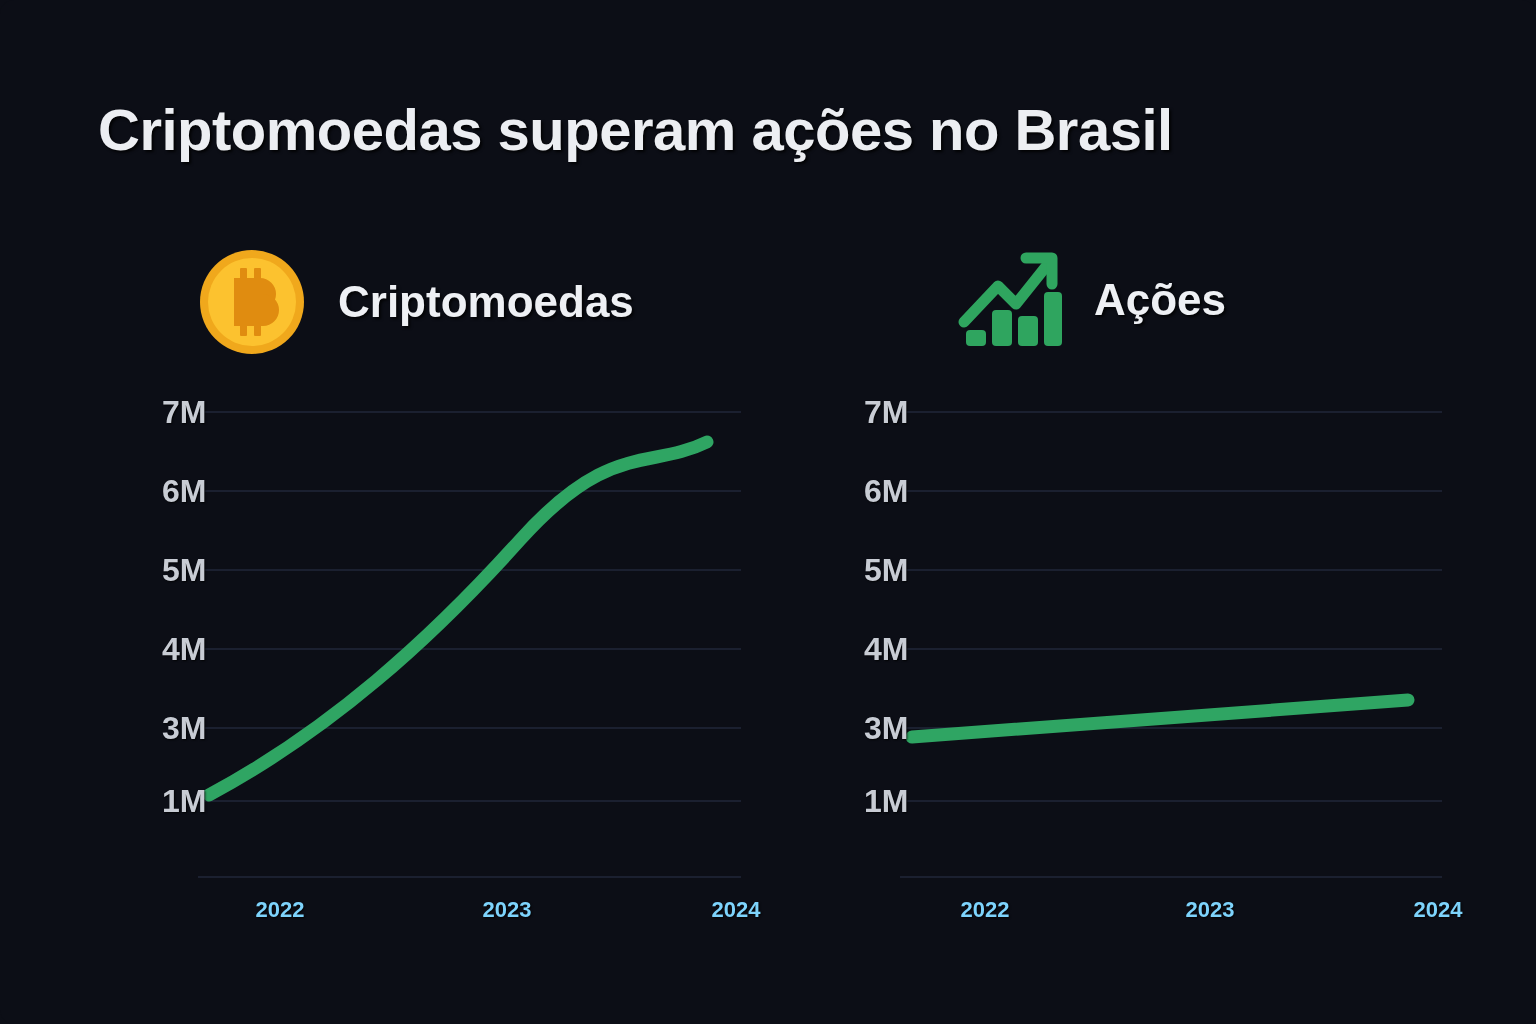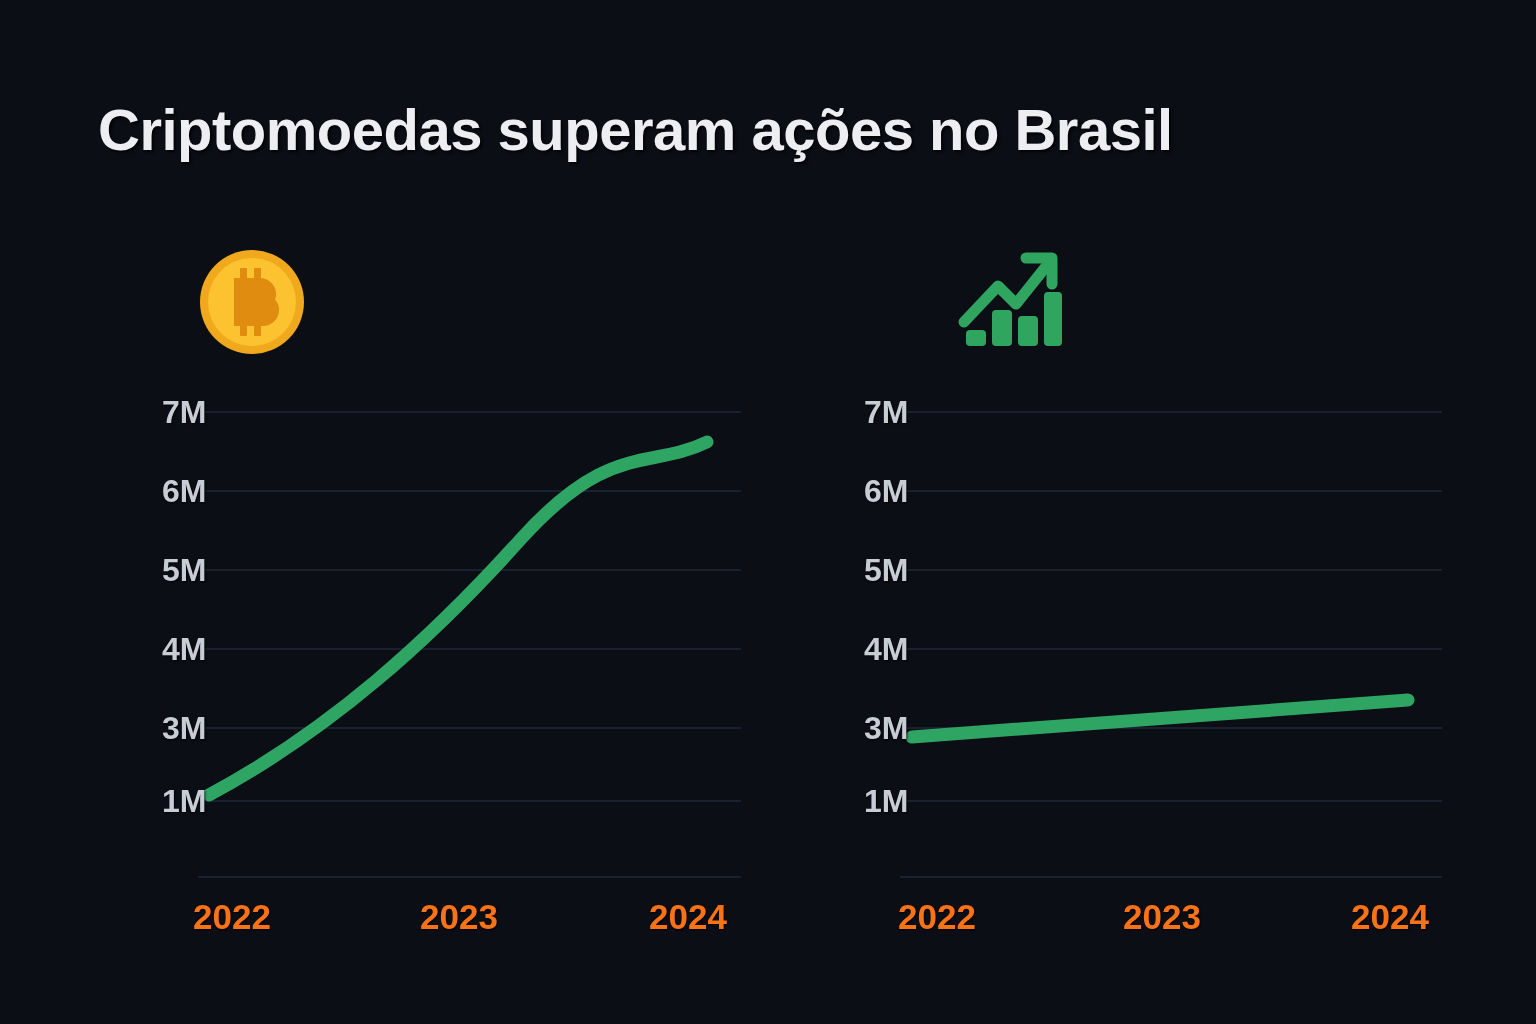--- a/index.html
+++ b/index.html
@@ -62,25 +62,26 @@
     font-size:32px;
     font-weight:bold;
     color:#c8ccd4;
     text-shadow:1px 1px 2px rgba(0,0,0,0.8);
     white-space:nowrap;
     margin-left:44px;
   }
   .xlabel {
     position:absolute;
     transform:translateX(-50%);
-    font-size:35px;
+    font-size:22px;
     font-weight:bold;
-    color:#f97316;
+    color:#7dd3fc;
     text-shadow:1px 1px 2px rgba(0,0,0,0.8);
     white-space:nowrap;
+    margin-left:48px;
   }
   .plot-svg { position:absolute; left:0; top:0; }
 </style>
 </head>
 <body>
 
 <div class="page">
 
   <div class="title">Criptomoedas superam ações no Brasil</div>
 
@@ -94,20 +95,21 @@
             <circle cx="54" cy="54" r="52" fill="#f0a81c"></circle>
             <circle cx="54" cy="54" r="44" fill="#fcc22f"></circle>
             <g fill="#e08c10">
               <rect x="42" y="20" width="7" height="68" rx="1"></rect>
               <rect x="56" y="20" width="7" height="68" rx="1"></rect>
               <path d="M36 30 h26 a16 16 0 0 1 0 32 h-26 z M46 39 h15 a7 7 0 0 1 0 14 h-15 z"></path>
               <path d="M36 46 h29 a16 16 0 0 1 0 32 h-29 z M46 55 h18 a7 7 0 0 1 0 14 h-18 z"></path>
             </g>
           </svg>
         </div>
+        <div class="legend-label">Criptomoedas</div>
       </div>
 
       <div class="chart left">
         <svg class="plot-svg" width="768" height="1024">
 
           <g stroke="#1b2030" stroke-width="2">
             <line x1="198" y1="412" x2="741" y2="412"></line>
             <line x1="198" y1="491" x2="741" y2="491"></line>
             <line x1="198" y1="570" x2="741" y2="570"></line>
             <line x1="198" y1="649" x2="741" y2="649"></line>
@@ -143,20 +145,21 @@
             <g fill="#2fa55f">
               <rect x="8" y="82" width="20" height="16" rx="4"></rect>
               <rect x="34" y="62" width="20" height="36" rx="4"></rect>
               <rect x="60" y="68" width="20" height="30" rx="4"></rect>
               <rect x="86" y="44" width="18" height="54" rx="4"></rect>
             </g>
             <path d="M6 74 L40 38 L58 56 L90 16" fill="none" stroke="#2fa55f" stroke-width="11" stroke-linecap="round" stroke-linejoin="round"></path>
             <path d="M68 10 L94 10 L94 36" fill="none" stroke="#2fa55f" stroke-width="11" stroke-linecap="round" stroke-linejoin="round"></path>
           </svg>
         </div>
+        <div class="legend-label">Ações</div>
       </div>
 
       <div class="chart right">
         <svg class="plot-svg" width="768" height="1024">
           <g stroke="#1b2030" stroke-width="2">
             <line x1="900" y1="412" x2="1442" y2="412" transform="translate(-768,0)"></line>
             <line x1="900" y1="491" x2="1442" y2="491" transform="translate(-768,0)"></line>
             <line x1="900" y1="570" x2="1442" y2="570" transform="translate(-768,0)"></line>
             <line x1="900" y1="649" x2="1442" y2="649" transform="translate(-768,0)"></line>
             <line x1="900" y1="728" x2="1442" y2="728" transform="translate(-768,0)"></line>

